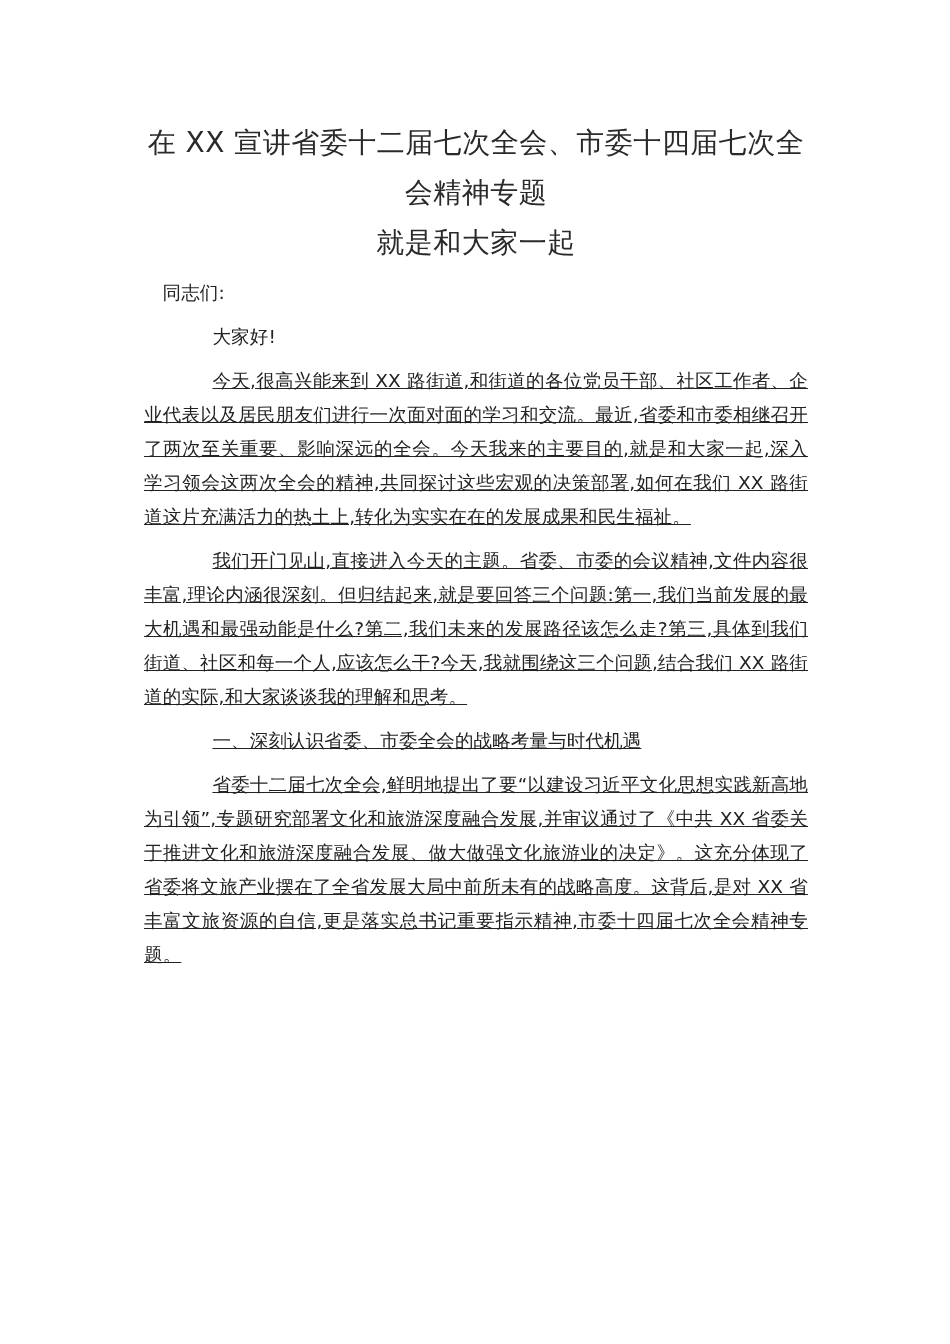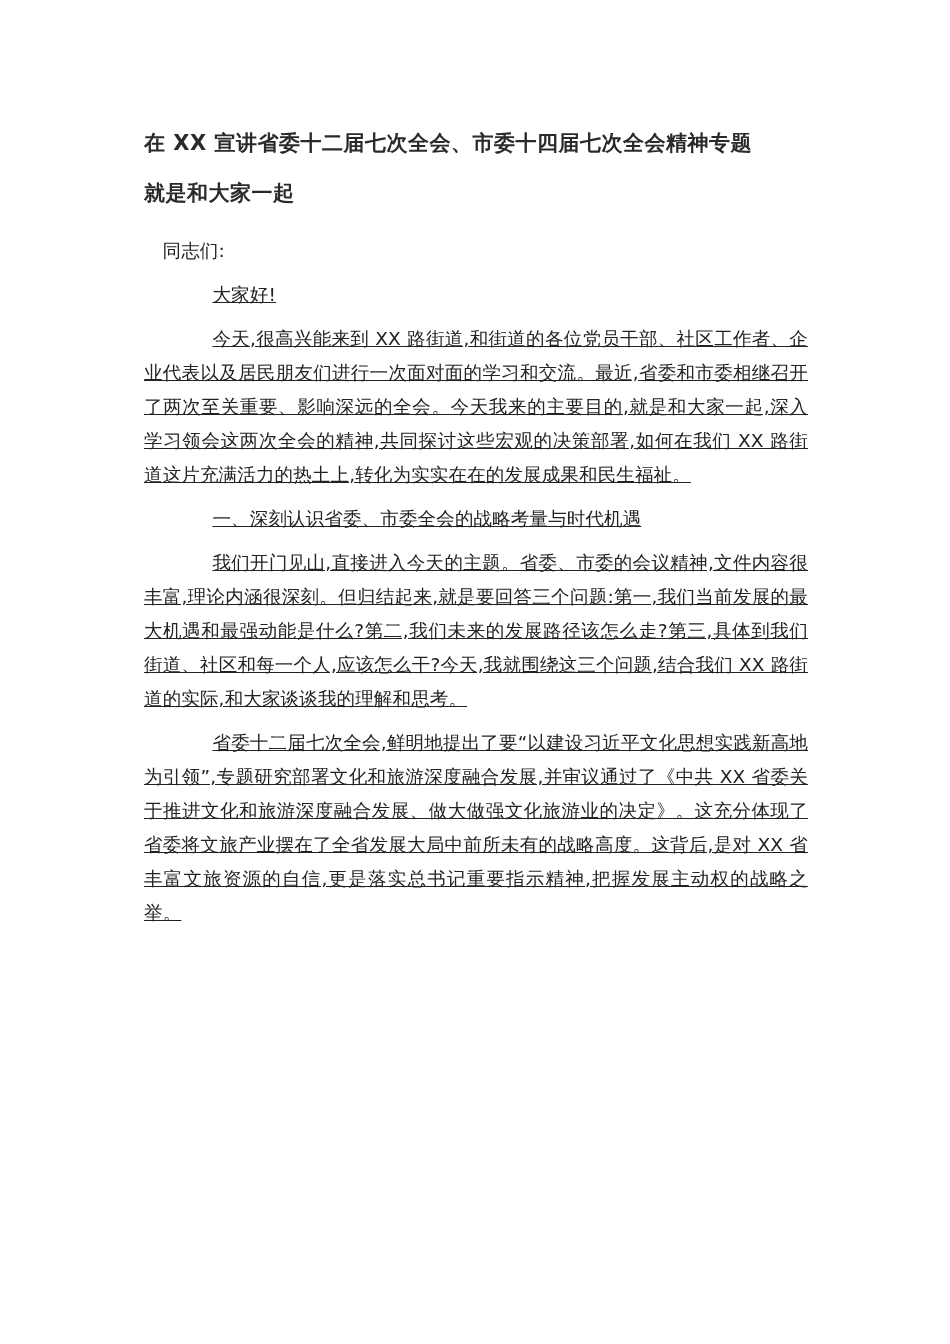--- a/index.html
+++ b/index.html
@@ -1,33 +1,33 @@
 <!DOCTYPE html>
 <html><head>
 <meta charset="utf-8">
 <style>
   html, body { margin: 0; padding: 0; background: #ffffff; }
   body { width: 950px; height: 1344px; overflow: hidden; position: relative;
          font-family: "DejaVu Sans", "Liberation Sans", sans-serif; color: #222222; }
   .page { position: absolute; left: 144px; top: 118px; width: 664px; }
-  .title { font-weight: bold; font-size: 21px; text-align: left; line-height: 50px; color: #2a2a2a; margin: 0; letter-spacing: 0.5px; }
+  .title { font-weight: normal; font-size: 28px; text-align: center; line-height: 50px; color: #2a2a2a; margin: 0; letter-spacing: 0.5px; }
   .title-line1 { display: block; }
   .title-line2 { display: block; }
   .p { font-size: 18.5px; line-height: 34px; margin: 0 0 10px 0; text-align: justify; text-indent: 2.1em; letter-spacing: 0.15px; }
-  .p.salute { text-indent: 1em; margin-top: 16px; }
-  .p.greet { text-indent: 3.7em; text-decoration: underline; }
+  .p.salute { text-indent: 1em; margin-top: 8px; }
+  .p.greet { text-indent: 3.7em; }
   .p.body { text-indent: 3.7em; text-decoration: underline; }
 </style>
 </head>
 <body>
 
 <div class="page">
   <h1 class="title">
     <span class="title-line1">在 XX 宣讲省委十二届七次全会、市委十四届七次全会精神专题</span>
     <span class="title-line2">就是和大家一起</span>
   </h1>
   <p class="p salute">同志们:</p>
   <p class="p greet">大家好!</p>
   <p class="p body">今天,很高兴能来到 XX 路街道,和街道的各位党员干部、社区工作者、企业代表以及居民朋友们进行一次面对面的学习和交流。最近,省委和市委相继召开了两次至关重要、影响深远的全会。今天我来的主要目的,就是和大家一起,深入学习领会这两次全会的精神,共同探讨这些宏观的决策部署,如何在我们 XX 路街道这片充满活力的热土上,转化为实实在在的发展成果和民生福祉。</p>
+  <p class="p body">我们开门见山,直接进入今天的主题。省委、市委的会议精神,文件内容很丰富,理论内涵很深刻。但归结起来,就是要回答三个问题:第一,我们当前发展的最大机遇和最强动能是什么?第二,我们未来的发展路径该怎么走?第三,具体到我们街道、社区和每一个人,应该怎么干?今天,我就围绕这三个问题,结合我们 XX 路街道的实际,和大家谈谈我的理解和思考。</p>
   <p class="p body">一、深刻认识省委、市委全会的战略考量与时代机遇</p>
-  <p class="p body">我们开门见山,直接进入今天的主题。省委、市委的会议精神,文件内容很丰富,理论内涵很深刻。但归结起来,就是要回答三个问题:第一,我们当前发展的最大机遇和最强动能是什么?第二,我们未来的发展路径该怎么走?第三,具体到我们街道、社区和每一个人,应该怎么干?今天,我就围绕这三个问题,结合我们 XX 路街道的实际,和大家谈谈我的理解和思考。</p>
-  <p class="p body">省委十二届七次全会,鲜明地提出了要“以建设习近平文化思想实践新高地为引领”,专题研究部署文化和旅游深度融合发展,并审议通过了《中共 XX 省委关于推进文化和旅游深度融合发展、做大做强文化旅游业的决定》。这充分体现了省委将文旅产业摆在了全省发展大局中前所未有的战略高度。这背后,是对 XX 省丰富文旅资源的自信,更是落实总书记重要指示精神,把握发展主动权的战略之举。</p>
+  <p class="p body">省委十二届七次全会,鲜明地提出了要“以建设习近平文化思想实践新高地为引领”,专题研究部署文化和旅游深度融合发展,并审议通过了《中共 XX 省委关于推进文化和旅游深度融合发展、做大做强文化旅游业的决定》。这充分体现了省委将文旅产业摆在了全省发展大局中前所未有的战略高度。这背后,是对 XX 省丰富文旅资源的自信,更是落实总书记重要指示精神,市委十四届七次全会精神专题。</p>
 </div>
 
 </body></html>

